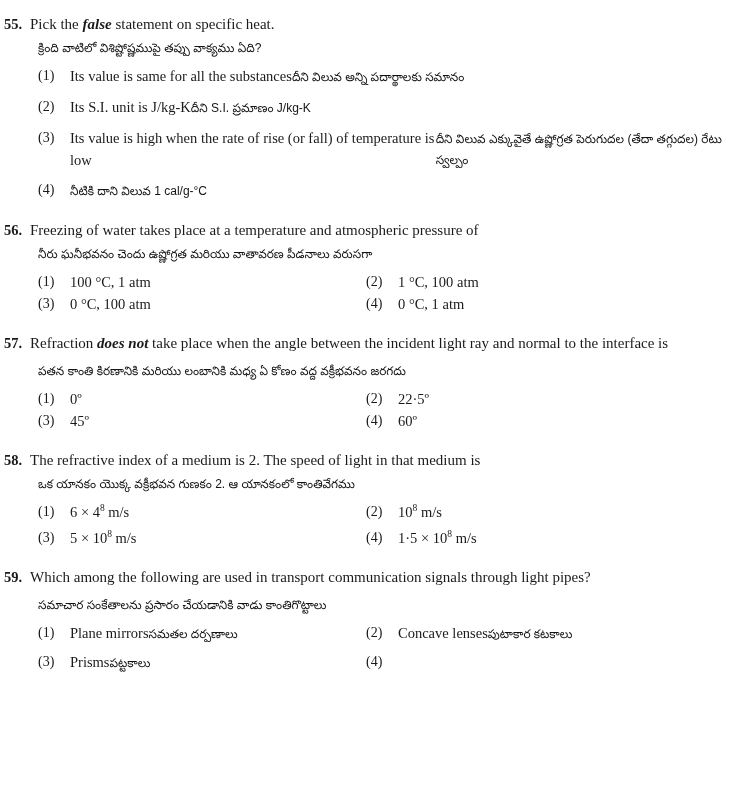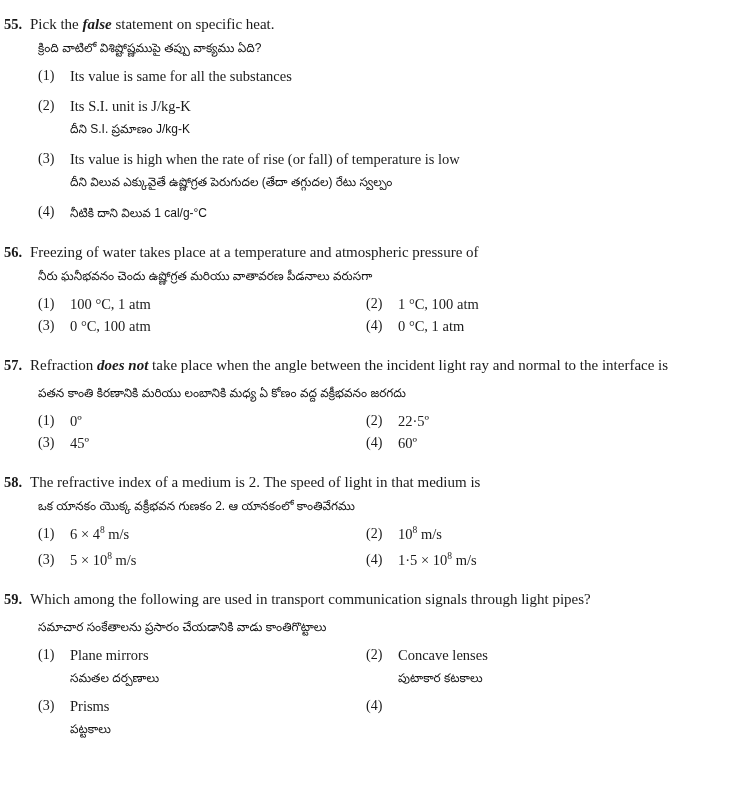--- a/index.html
+++ b/index.html
@@ -88,21 +88,21 @@
   .opt-lbl {
     width: 32px;
     min-width: 32px;
     font-size: 14px;
     line-height: 22px;
   }
   .opt-txt {
     font-size: 14.5px;
     line-height: 22px;
   }
-  .opt-stack { display: flex; flex-direction: column; justify-content: space-between; }
+  .opt-stack { display: flex; flex-direction: row; justify-content: space-between; }
   sup {
     font-size: 9.5px;
     vertical-align: super;
     line-height: 0;
   }
   .sp-q55 { height: 18px; }
   .sp-q56 { height: 18px; }
   .sp-q57 { height: 18px; }
   .sp-q58 { height: 18px; }
   .pad-top-7 { padding-top: 7px; }
@@ -123,20 +123,21 @@
       <div class="q-stem nojust"><span>Pick the </span><span class="bi">false</span><span> statement on specific heat.</span></div>
     </div>
     <div class="te">క్రింది వాటిలో విశిష్టోష్ణముపై తప్పు వాక్యము ఏది?</div>
 
     <div class="opts">
       <div class="opt-row mt6">
         <div class="opt-cell full">
           <div class="opt-lbl">(1)</div>
           <div class="opt-stack">
             <div class="opt-txt">Its value is same for all the substances</div>
+            <div class="te opt pad-top-4">దీని విలువ అన్ని పదార్థాలకు సమానం</div>
           </div>
         </div>
       </div>
       <div class="opt-row mt8">
         <div class="opt-cell full">
           <div class="opt-lbl">(2)</div>
           <div class="opt-stack">
             <div class="opt-txt">Its S.I. unit is J/kg-K</div>
             <div class="te opt pad-top-4">దీని S.I. ప్రమాణం J/kg-K</div>
           </div>

